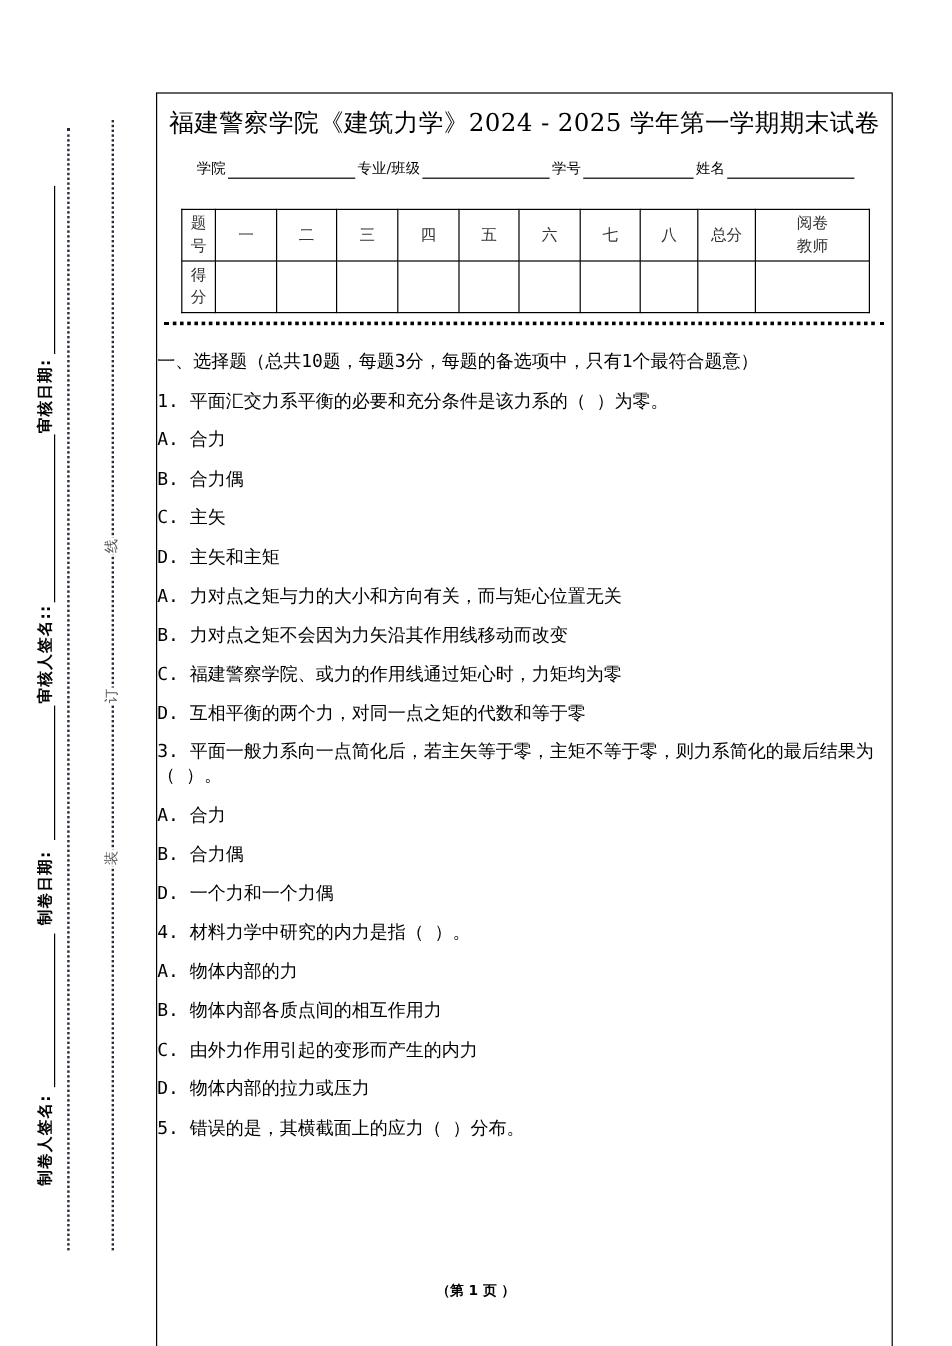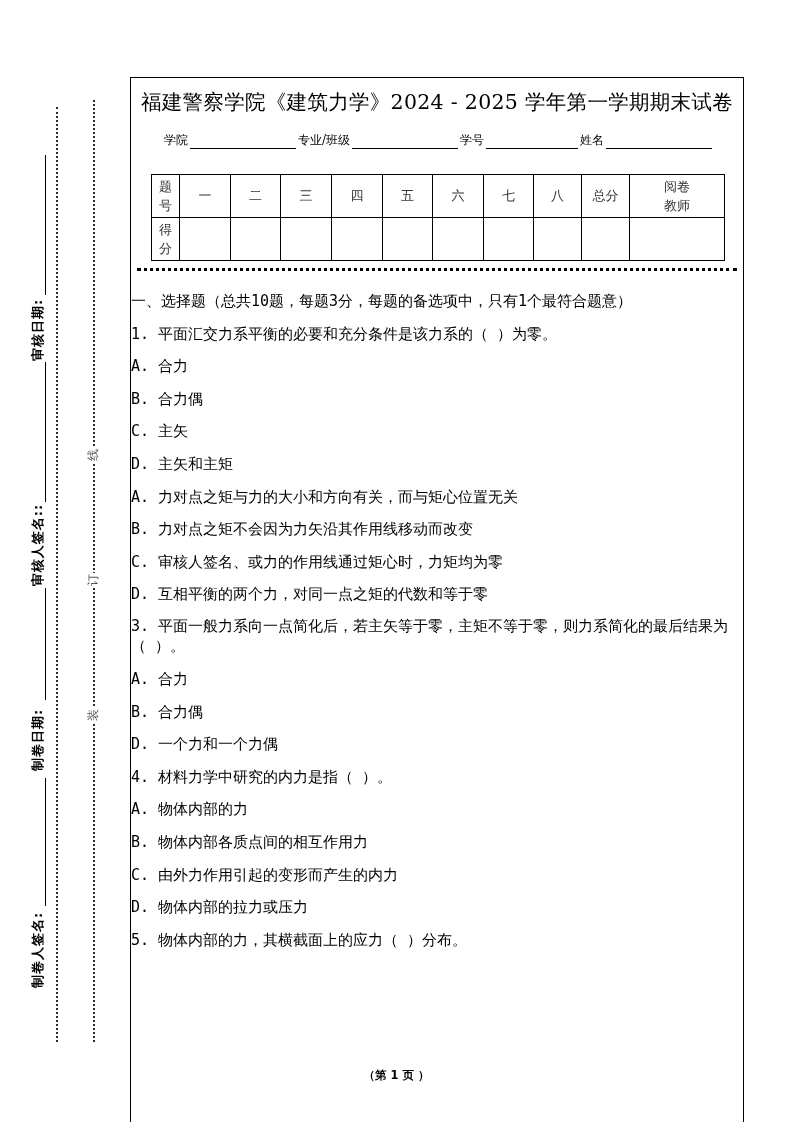--- a/index.html
+++ b/index.html
@@ -134,31 +134,31 @@
     <div class="line section-head">一、选择题（总共10题，每题3分，每题的备选项中，只有1个最符合题意）</div>
 
     <div class="line"><span>1.</span> <span>平面汇交力系平衡的必要和充分条件是该力系的（  ）为零。</span></div>
     <div class="line"><span>A.</span> <span>合力</span></div>
     <div class="line"><span>B.</span> <span>合力偶</span></div>
     <div class="line"><span>C.</span> <span>主矢</span></div>
     <div class="line"><span>D.</span> <span>主矢和主矩</span></div>
 
     <div class="line"><span>A.</span> <span>力对点之矩与力的大小和方向有关，而与矩心位置无关</span></div>
     <div class="line"><span>B.</span> <span>力对点之矩不会因为力矢沿其作用线移动而改变</span></div>
-    <div class="line"><span>C.</span> <span>审核人签名、或力的作用线通过矩心时，力矩均为零</span></div>
+    <div class="line"><span>C.</span> <span>福建警察学院、或力的作用线通过矩心时，力矩均为零</span></div>
     <div class="line"><span>D.</span> <span>互相平衡的两个力，对同一点之矩的代数和等于零</span></div>
 
     <div class="line wrap"><span>3.</span> <span>平面一般力系向一点简化后，若主矢等于零，主矩不等于零，则力系简化的最后结果为（  ）。</span></div>
     <div class="line"><span>A.</span> <span>合力</span></div>
     <div class="line"><span>B.</span> <span>合力偶</span></div>
     <div class="line"><span>D.</span> <span>一个力和一个力偶</span></div>
 
     <div class="line"><span>4.</span> <span>材料力学中研究的内力是指（  ）。</span></div>
     <div class="line"><span>A.</span> <span>物体内部的力</span></div>
     <div class="line"><span>B.</span> <span>物体内部各质点间的相互作用力</span></div>
     <div class="line"><span>C.</span> <span>由外力作用引起的变形而产生的内力</span></div>
     <div class="line"><span>D.</span> <span>物体内部的拉力或压力</span></div>
 
-    <div class="line"><span>5.</span> <span>物体内部的力，其横截面上的应力（  ）分布。</span></div>
+    <div class="line"><span>5.</span> <span>错误的是，其横截面上的应力（  ）分布。</span></div>
   </div>
 </div>
 
 <div class="footer">（第 1 页 ）</div>
 
 </body></html>

